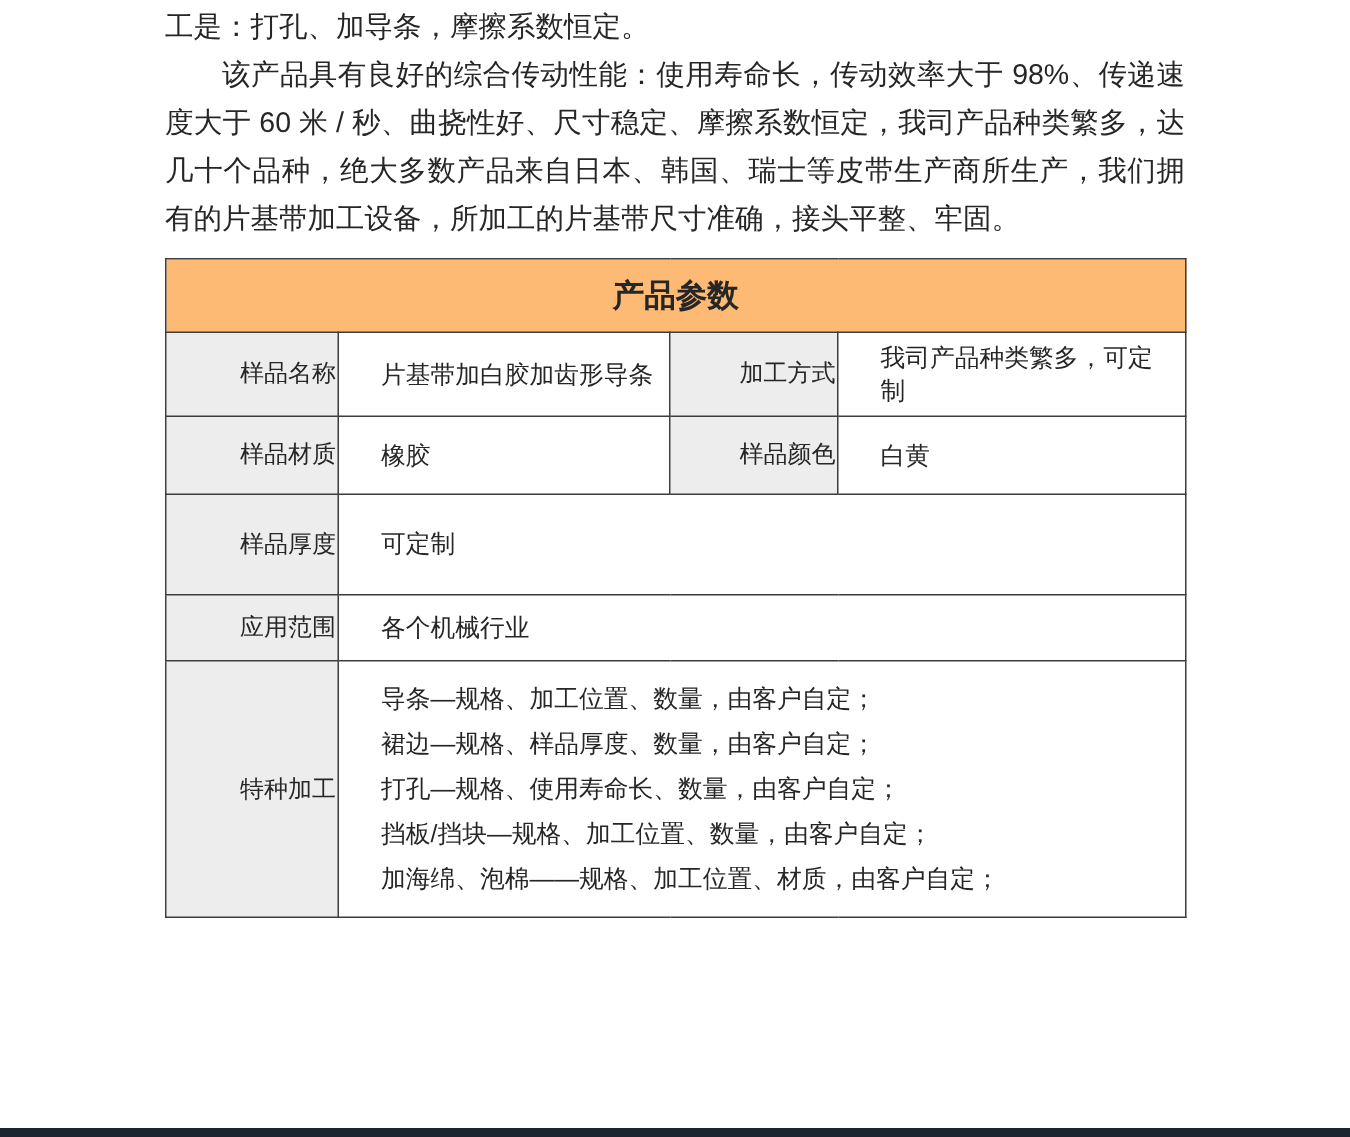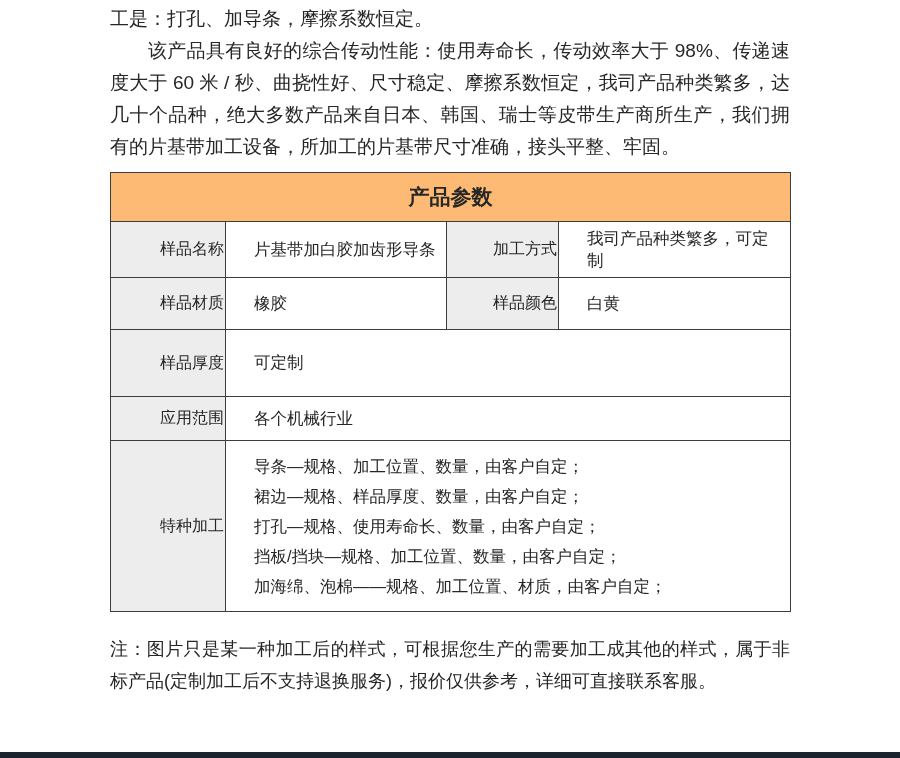--- a/index.html
+++ b/index.html
@@ -136,17 +136,16 @@
             <div>导条—规格、加工位置、数量，由客户自定；</div>
             <div>裙边—规格、样品厚度、数量，由客户自定；</div>
             <div>打孔—规格、使用寿命长、数量，由客户自定；</div>
             <div>挡板/挡块—规格、加工位置、数量，由客户自定；</div>
             <div>加海绵、泡棉——规格、加工位置、材质，由客户自定；</div>
           </td>
         </tr>
       </tbody>
     </table>
 
-    <p class="note">注：图片只是某一种加工后的样式，可根据您生产的需要加工成其他的样式，属于非标产品(定制加工后不支持退换服务)，报价仅供参考，详细可直接联系客服。</p>
   </div>
 
   <div class="bottom-bar"></div>
 </div>
 
 </body></html>

